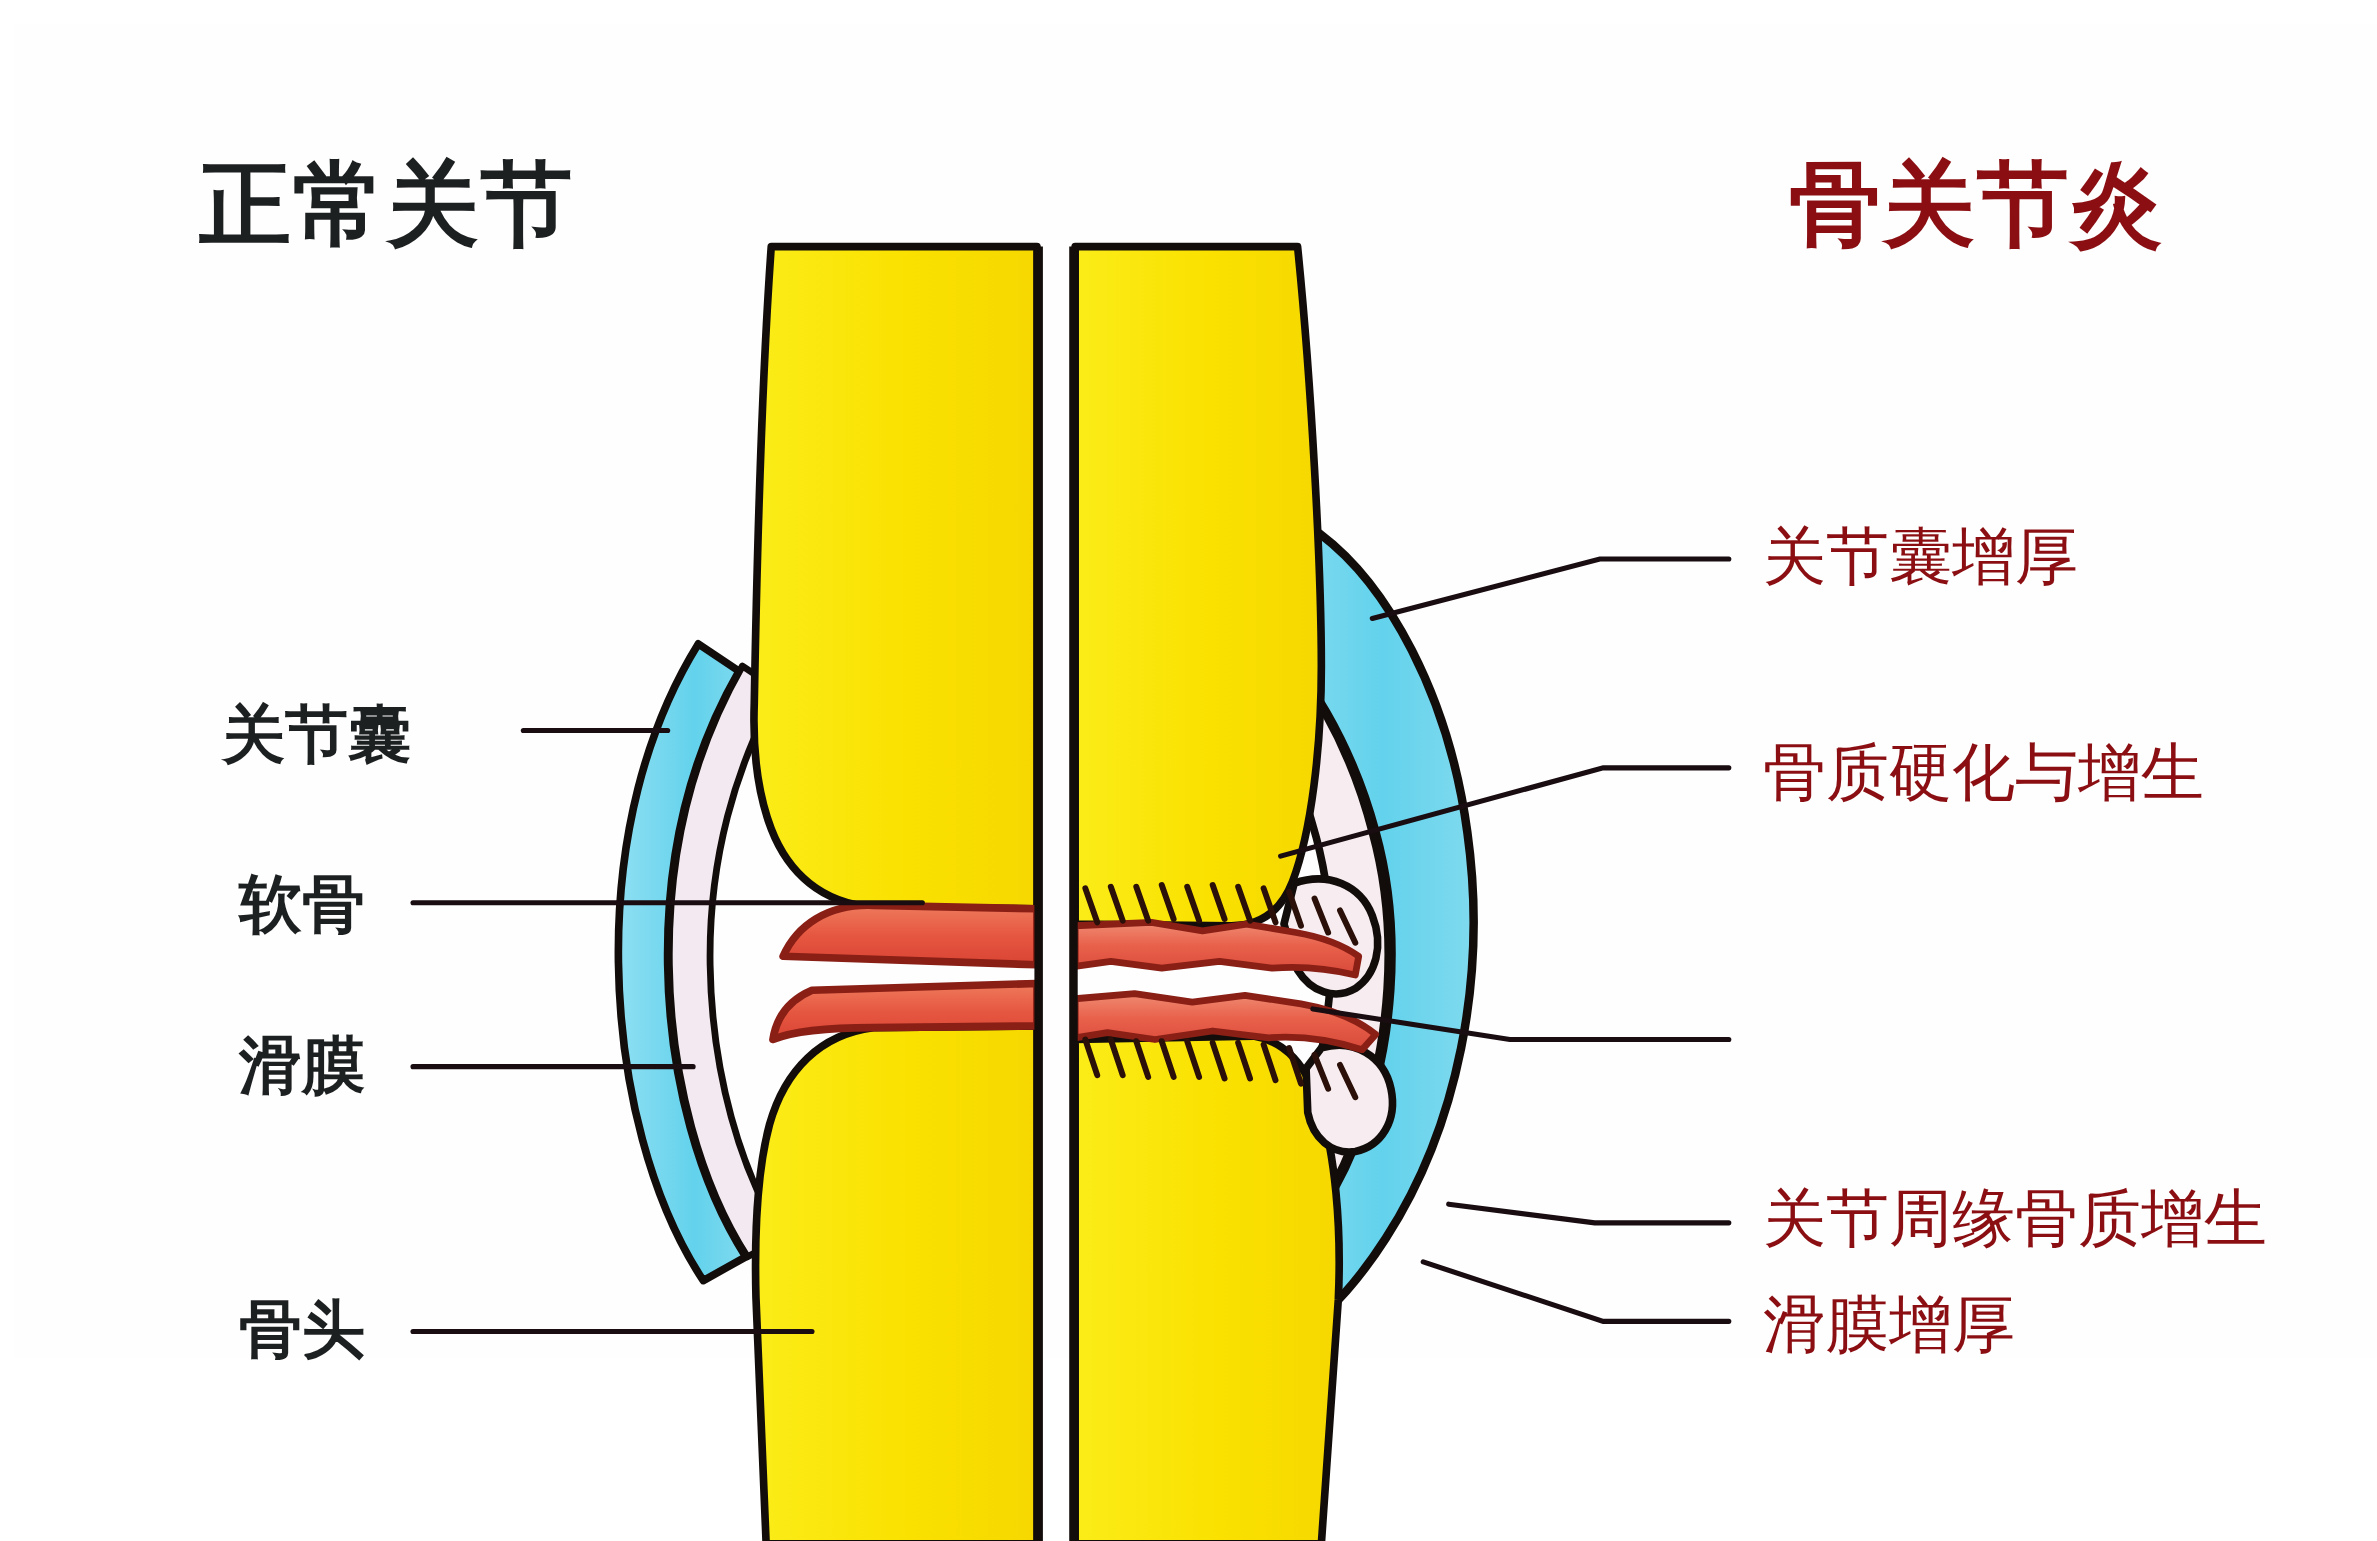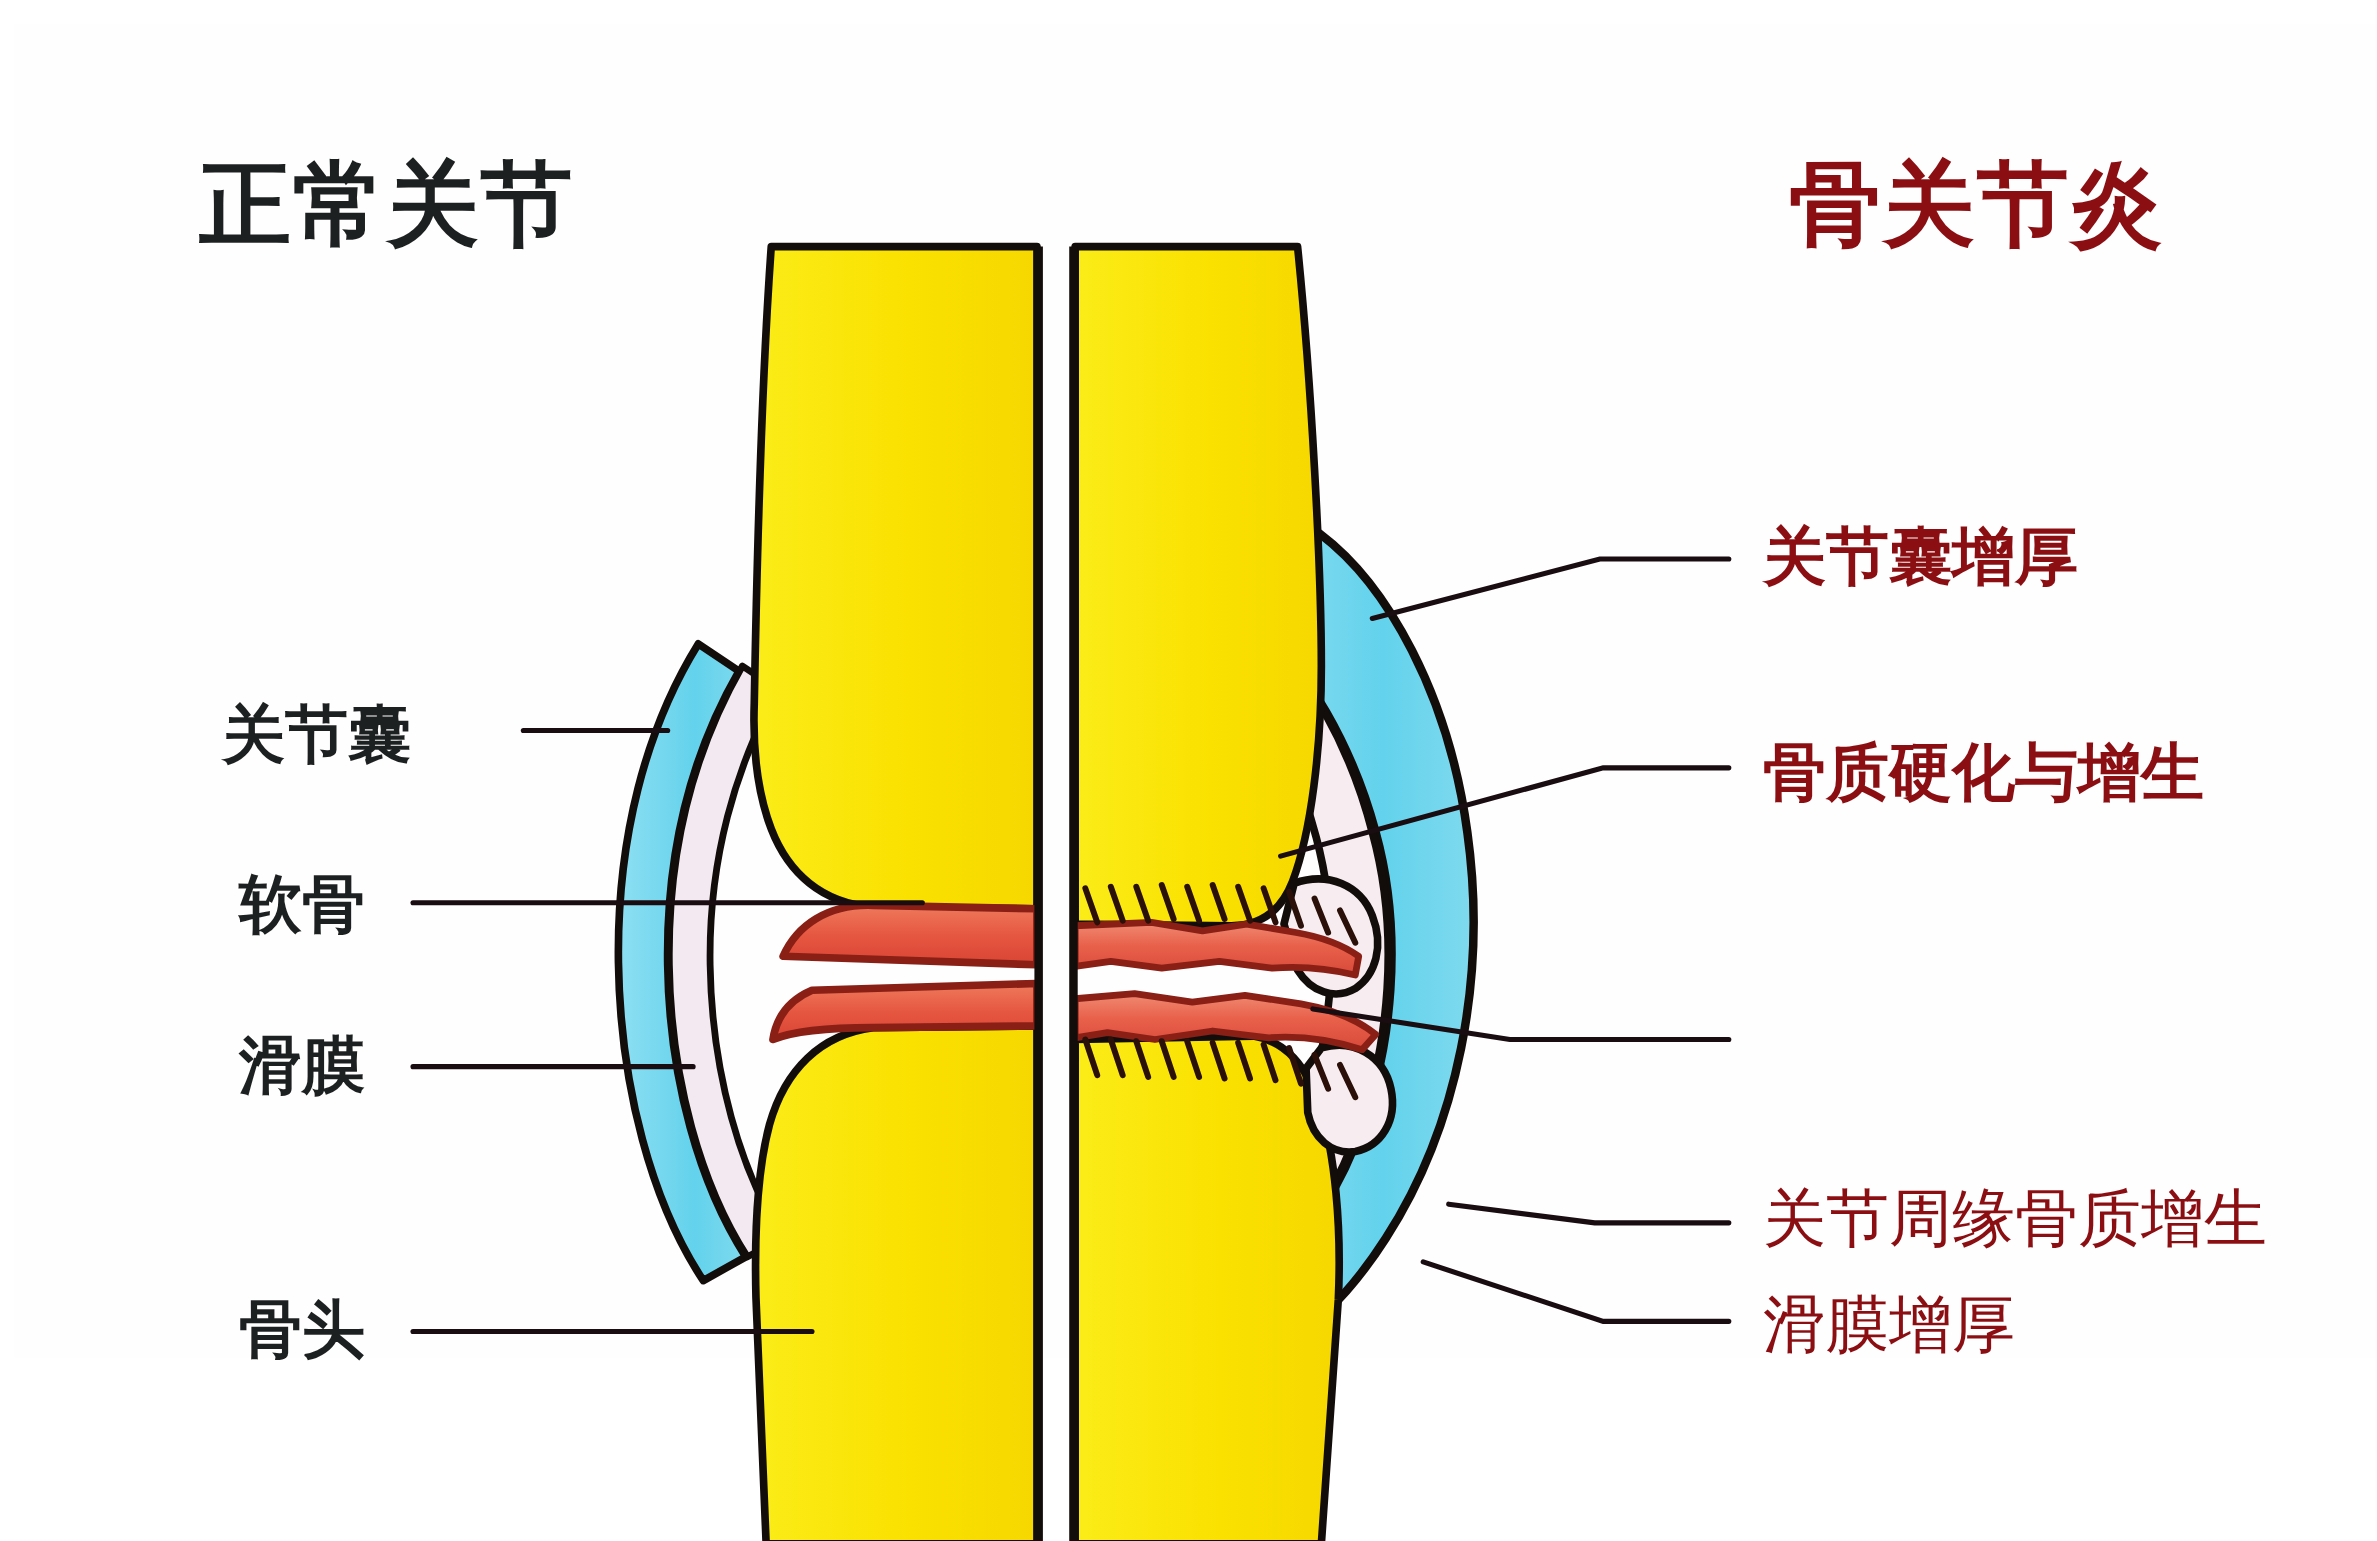--- a/index.html
+++ b/index.html
@@ -257,23 +257,23 @@
   <div class="ttl" id="title-oa">骨关节炎</div>
 
   <div class="lbl lbl-left" style="left:208px; top:679px;">关节囊</div>
 
   <div class="lbl lbl-left" style="left:225px; top:849px;">软骨</div>
 
   <div class="lbl lbl-left" style="left:225px; top:1010px;">滑膜</div>
 
   <div class="lbl lbl-left" style="left:225px; top:1274px;">骨头</div>
 
-  <div class="lbl lbl-right" style="left:1749px; top:501px;font-weight:bold;">关节囊增厚</div>
-
-  <div class="lbl lbl-right" style="left:1749px; top:717px;font-weight:bold;">骨质硬化与增生</div>
+  <div class="lbl lbl-right" style="left:1749px; top:501px;">关节囊增厚</div>
+
+  <div class="lbl lbl-right" style="left:1749px; top:717px;">骨质硬化与增生</div>
 
 
   <div class="lbl lbl-right" style="left:1749px; top:1163px;">关节周缘骨质增生</div>
 
   <div class="lbl lbl-right" style="left:1749px; top:1269px;">滑膜增厚</div>
 
 </div>
 
 
 </body></html>

